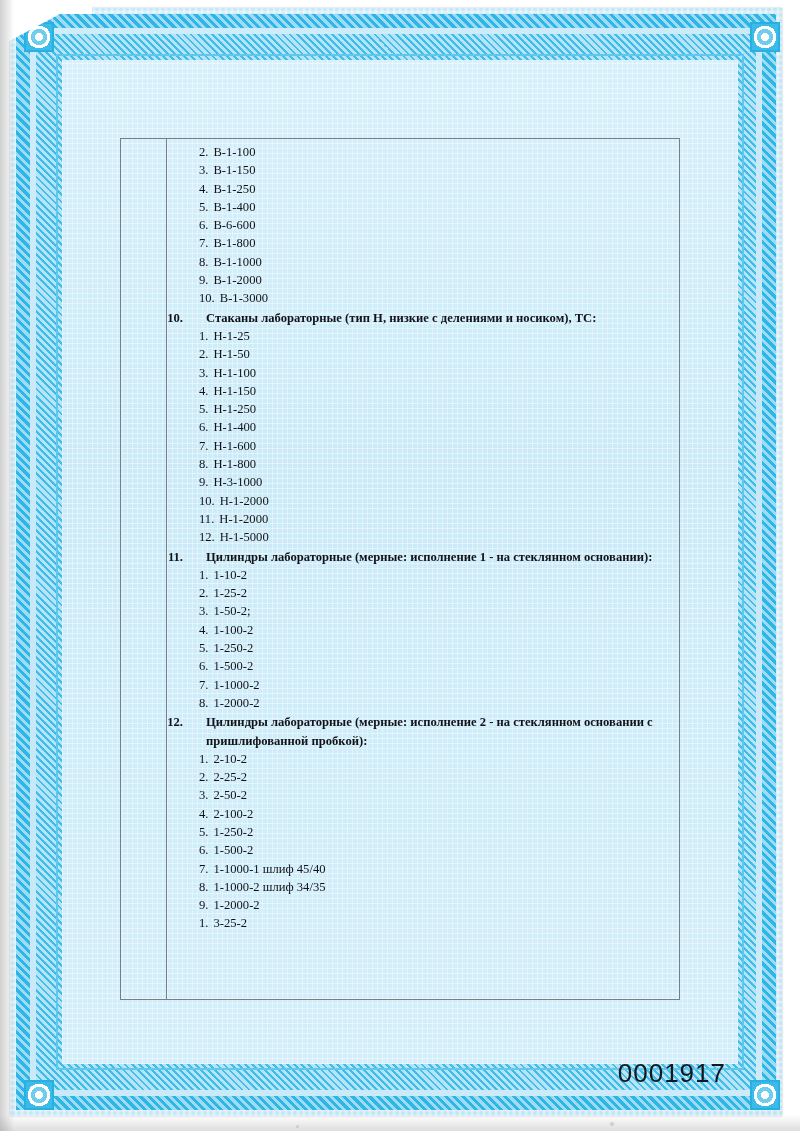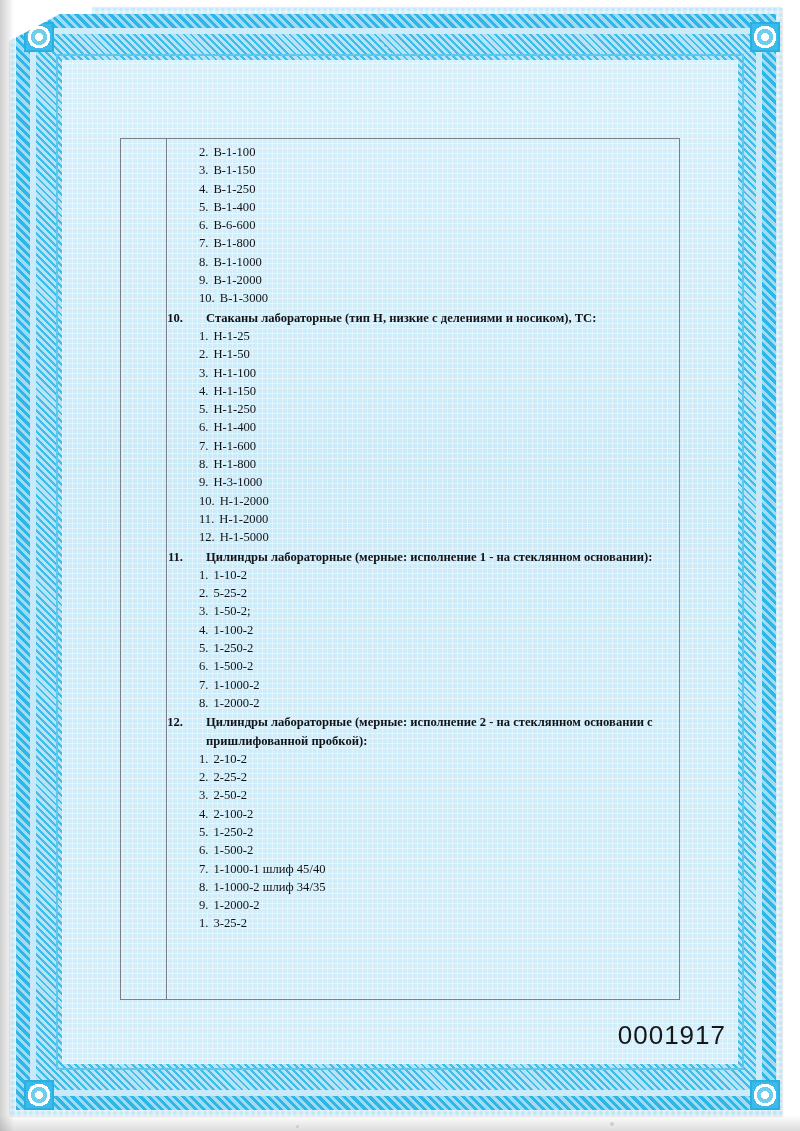--- a/index.html
+++ b/index.html
@@ -193,21 +193,21 @@
     gap: 5px;
     padding-left: 26px;
   }
   .item .num {
     flex: 0 0 auto;
   }
 
   .serial {
     position: absolute;
     right: 74px;
-    top: 1020px;
+    top: 1058px;
     font-family: "Liberation Sans", sans-serif;
     font-size: 26px;
     letter-spacing: 1px;
     color: #14171c;
     font-weight: 500;
   }
 </style>
 </head>
 <body>
 
@@ -319,21 +319,21 @@
         <div class="group-head">
           <span class="num">11.</span>
           <span class="txt">Цилиндры лабораторные (мерные: исполнение 1 - на стеклянном основании):</span>
         </div>
         <div class="item">
           <span class="num">1.</span>
           <span class="txt">1-10-2</span>
         </div>
         <div class="item">
           <span class="num">2.</span>
-          <span class="txt">5-25-2</span>
+          <span class="txt">1-25-2</span>
         </div>
         <div class="item">
           <span class="num">3.</span>
           <span class="txt">1-50-2;</span>
         </div>
         <div class="item">
           <span class="num">4.</span>
           <span class="txt">1-100-2</span>
         </div>
         <div class="item">

